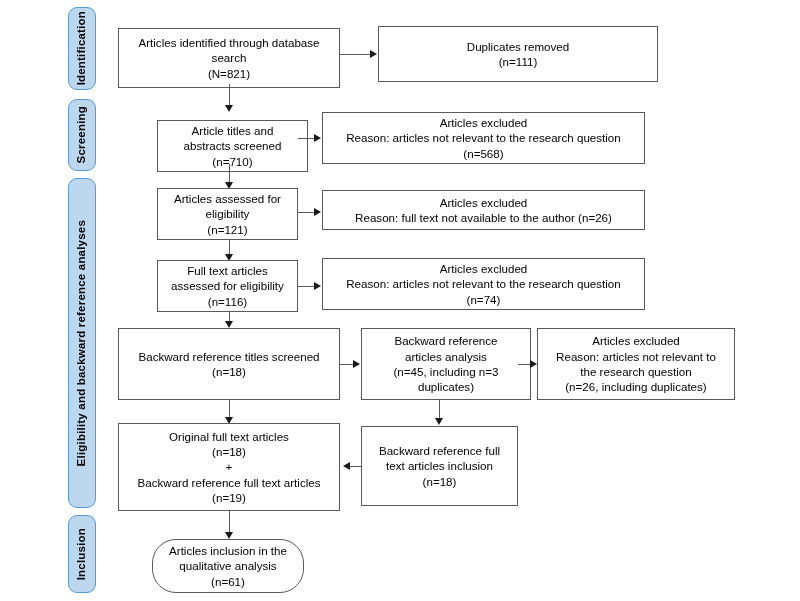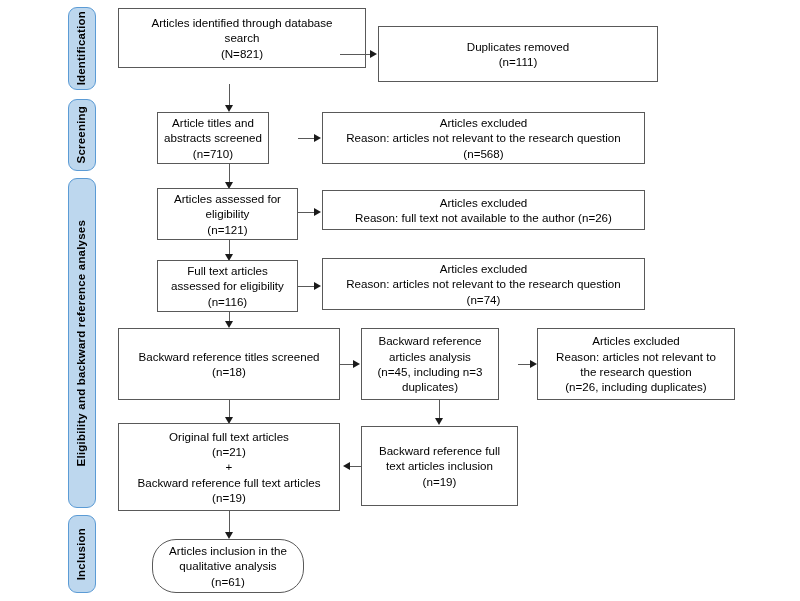--- a/index.html
+++ b/index.html
@@ -104,38 +104,38 @@
   </div>
 
   <div class="stage-pill" style="left:68px; top:178px; width:28px; height:330px;">
     <span class="stage-text">Eligibility and backward reference analyses</span>
   </div>
 
   <div class="stage-pill" style="left:68px; top:515px; width:28px; height:78px;">
     <span class="stage-text">Inclusion</span>
   </div>
 
-  <div class="flow-box" style="left:118px; top:8px; width:248px; height:60px;">
+  <div class="flow-box" style="left:118px; top:28px; width:222px; height:60px;">
     <span class="box-text">Articles identified through database
 search
 (N=821)</span>
   </div>
 
   <div class="flow-box" style="left:378px; top:26px; width:280px; height:56px;">
     <span class="box-text">Duplicates removed
 (n=111)</span>
   </div>
 
   <div class="conn h" style="left:340px; top:54px; width:30px;"></div>
   <div class="arrow right" style="left:370px; top:50px;"></div>
 
   <div class="conn v" style="left:229px; top:84px; height:21px;"></div>
   <div class="arrow down" style="left:225px; top:105px;"></div>
 
-  <div class="flow-box" style="left:157px; top:112px; width:112px; height:52px;">
+  <div class="flow-box" style="left:157px; top:120px; width:151px; height:52px;">
     <span class="box-text">Article titles and
 abstracts screened
 (n=710)</span>
   </div>
 
   <div class="flow-box" style="left:322px; top:112px; width:323px; height:52px;">
     <span class="box-text">Articles excluded
 Reason: articles not relevant to the research question
 (n=568)</span>
   </div>
@@ -179,21 +179,21 @@
   <div class="arrow right" style="left:314px; top:282px;"></div>
 
   <div class="conn v" style="left:229px; top:312px; height:9px;"></div>
   <div class="arrow down" style="left:225px; top:321px;"></div>
 
   <div class="flow-box" style="left:118px; top:328px; width:222px; height:72px;">
     <span class="box-text">Backward reference titles screened
 (n=18)</span>
   </div>
 
-  <div class="flow-box" style="left:361px; top:328px; width:138px; height:72px;">
+  <div class="flow-box" style="left:361px; top:328px; width:170px; height:72px;">
     <span class="box-text">Backward reference
 articles analysis
 (n=45, including n=3
 duplicates)</span>
   </div>
 
   <div class="flow-box" style="left:537px; top:328px; width:198px; height:72px;">
     <span class="box-text">Articles excluded
 Reason: articles not relevant to
 the research question
@@ -207,30 +207,30 @@
   <div class="arrow right" style="left:530px; top:360px;"></div>
 
   <div class="conn v" style="left:229px; top:400px; height:17px;"></div>
   <div class="arrow down" style="left:225px; top:417px;"></div>
 
   <div class="conn v" style="left:439px; top:400px; height:18px;"></div>
   <div class="arrow down" style="left:435px; top:418px;"></div>
 
   <div class="flow-box" style="left:118px; top:423px; width:222px; height:88px;">
     <span class="box-text">Original full text articles
-(n=21)
+(n=18)
 +
 Backward reference full text articles
 (n=19)</span>
   </div>
 
   <div class="flow-box" style="left:361px; top:426px; width:157px; height:80px;">
     <span class="box-text">Backward reference full
 text articles inclusion
-(n=19)</span>
+(n=18)</span>
   </div>
 
   <div class="conn h" style="left:350px; top:466px; width:11px;"></div>
   <div class="arrow left" style="left:343px; top:462px;"></div>
 
   <div class="conn v" style="left:229px; top:511px; height:21px;"></div>
   <div class="arrow down" style="left:225px; top:532px;"></div>
 
   <div class="flow-box" style="left:152px; top:539px; width:152px; height:54px;border-radius:24px;">
     <span class="box-text">Articles inclusion in the

